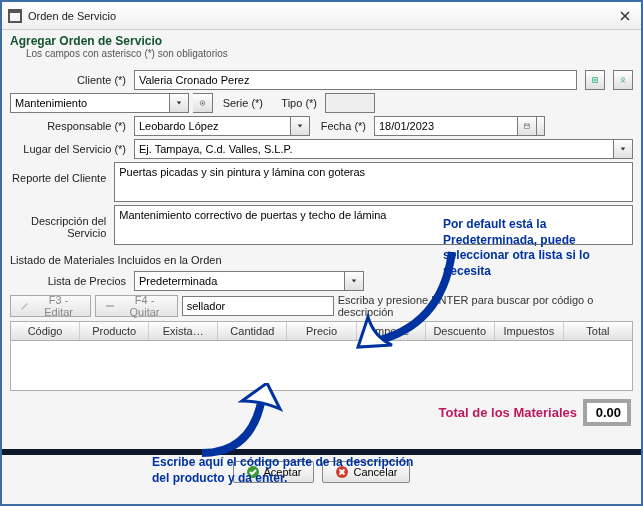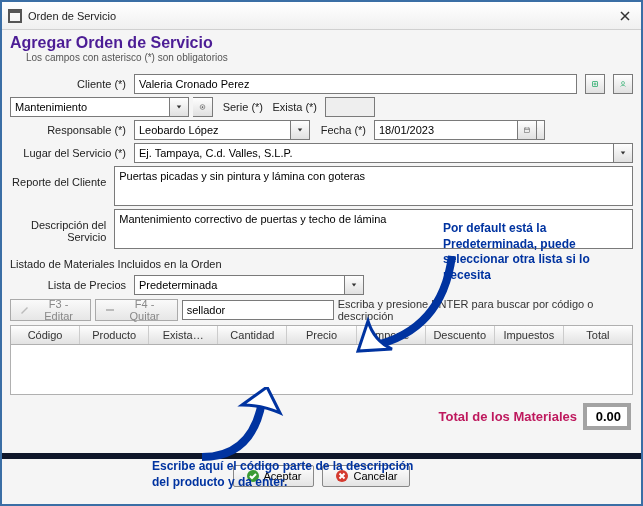--- a/index.html
+++ b/index.html
@@ -2,21 +2,21 @@
 <html><head>
 <meta charset="utf-8">
 <style>
   * { box-sizing: border-box; font-family: Arial, sans-serif; font-size: 11px; }
   body { margin: 0; background: #fff; }
   .window { width: 643px; height: 506px; border: 2px solid #3a6ea5; background: #f5f5f5; position: relative; overflow: hidden; }
   .titlebar { height: 28px; background: linear-gradient(#fff,#f0f0f0); border-bottom: 1px solid #d0d0d0; display: flex; align-items: center; padding: 0 6px; }
   .titlebar .logo { width: 14px; height: 14px; margin-right: 6px; display: inline-flex; }
   .titlebar .title { flex: 1; color: #222; }
   .titlebar .close { width: 20px; height: 20px; display: flex; align-items: center; justify-content: center; cursor: pointer; }
-  .subtitle { padding: 4px 8px 0 8px; font-weight: bold; color: #4c1d95; font-size: 16px; }
+  .subtitle { padding: 4px 8px 0 8px; font-weight: bold; color: #14532d; font-size: 12px; }
   .hint { padding: 0 8px 6px 24px; color: #555; font-size: 10px; }
   .form { padding: 2px 8px; position: relative; }
   .row { display: flex; align-items: center; margin: 3px 0; gap: 4px; }
   .lbl { width: 120px; text-align: right; padding-right: 4px; color: #222; }
   .input { background: #fff; border: 1px solid #7a7a7a; height: 20px; padding: 2px 4px; }
   .combo { display: flex; }
   .combo .input { flex: 1; border-right: none; }
   .combo-btn, .cal-btn, .icon-btn { border: 1px solid #7a7a7a; background: linear-gradient(#fefefe,#e0e0e0); width: 20px; height: 20px; display: flex; align-items: center; justify-content: center; cursor: pointer; }
   .cal-btn { border-left: none; }
   .icon-btn { margin-left: 4px; }
@@ -87,21 +87,21 @@
             </svg>
           </button>
       </div>
       <button class="cal-btn">
         <svg width="12" height="12" viewBox="0 0 12 12">
             <circle cx="6" cy="6" r="4" fill="none" stroke="#555"></circle>
             <circle cx="6" cy="6" r="1.5" fill="#555"></circle>
           </svg>
       </button>
       <div class="lbl" style="width:50px">Serie (*)</div>
-      <div class="lbl" style="width:50px">Exista (*)</div>
+      <div class="lbl" style="width:50px">Tipo (*)</div>
       <input class="input" style="width: 50px; background: rgb(238, 238, 238);" readonly="" value="">
     </div>
 
     <div class="row">
       <div class="lbl">Responsable (*)</div>
       <div class="combo" style="width:176px">
         <input class="input" value="Leobardo López" style="">
         <button class="combo-btn">
             <svg width="8" height="8" viewBox="0 0 8 8">
               <path d="M1 2 L4 6 L7 2 Z" fill="#333"></path>

